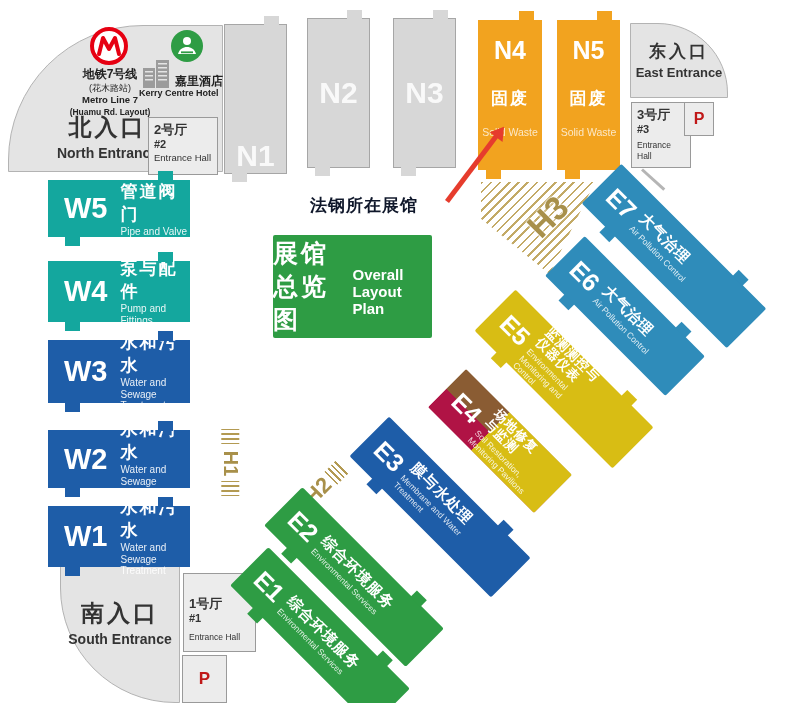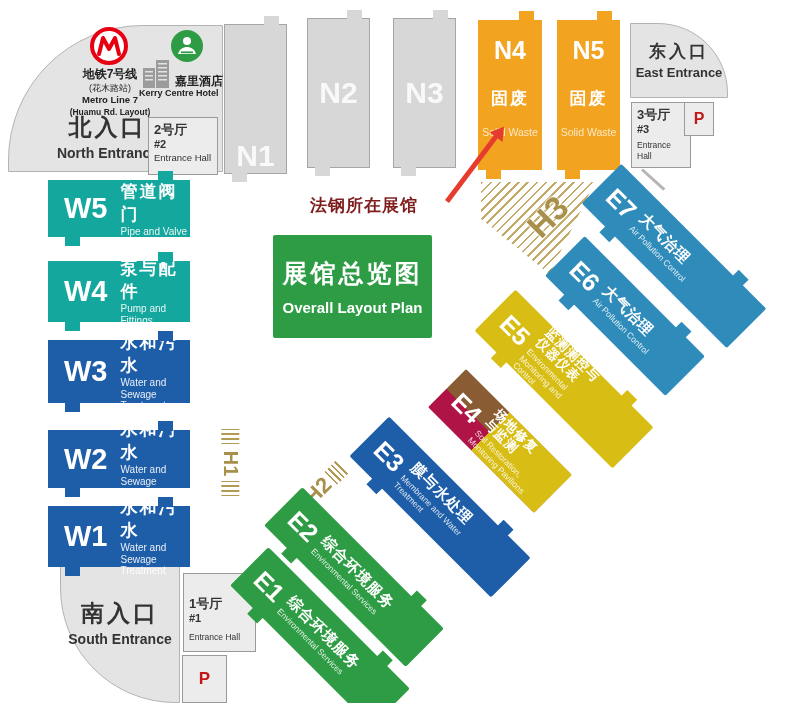--- a/index.html
+++ b/index.html
@@ -48,24 +48,24 @@
   .hz{position:absolute;display:flex;align-items:center;gap:4px;transform-origin:center;}
   .ticks{width:18px;height:18px;
          background:repeating-linear-gradient(90deg,#b39a52 0 1.6px,rgba(0,0,0,0) 1.6px 4.6px);}
   .h3zone{position:absolute;left:481px;top:182px;width:114px;height:92px;
           background:repeating-linear-gradient(135deg,#c3aa66 0 1.8px,rgba(0,0,0,0) 1.8px 6.5px);
           clip-path:polygon(0 0,100% 0,60% 100%,0 40%);}
   .h3text{position:absolute;left:527px;top:198px;font-size:33px;transform:rotate(-45deg);
           text-shadow:0 0 3px #fff,0 0 3px #fff;}
   
   .legend{position:absolute;left:273px;top:235px;width:159px;height:103px;background:#2e9c44;border-radius:2px;
-          display:flex;flex-direction:column;align-items:center;justify-content:center;color:#fff;}
+          display:flex;flex-direction:row;align-items:center;justify-content:center;color:#fff;}
   .legend .cn{font-size:25px;font-weight:bold;letter-spacing:3px;}
   .legend .en{font-size:15px;font-weight:bold;margin-top:9px;}
-  .note{position:absolute;left:310px;top:194px;font-size:17px;font-weight:bold;color:#7f1d1d;letter-spacing:1px;}
+  .note{position:absolute;left:310px;top:194px;font-size:17px;font-weight:bold;color:#0f172a;letter-spacing:1px;}
   .arrow{position:absolute;left:447px;top:199px;width:82px;height:5px;background:#e63c2d;
          transform:rotate(-53deg);transform-origin:left center;z-index:5;}
   .arrow::after{content:"";position:absolute;right:-12px;top:-5.5px;border-left:13px solid #e63c2d;
                 border-top:8px solid rgba(0,0,0,0);border-bottom:8px solid rgba(0,0,0,0);}
   .conn{position:absolute;background:#b5b5b5;transform-origin:left center;}
   .metrotext,.hoteltext{position:absolute;text-align:center;color:#222;line-height:1.3;}
   .metrotext .l1{font-size:12px;font-weight:bold;}
   .metrotext .l2{font-size:9px;}
   .metrotext .l3{font-size:9.5px;font-weight:bold;}
   .metrotext .l4{font-size:8.5px;font-weight:bold;}

